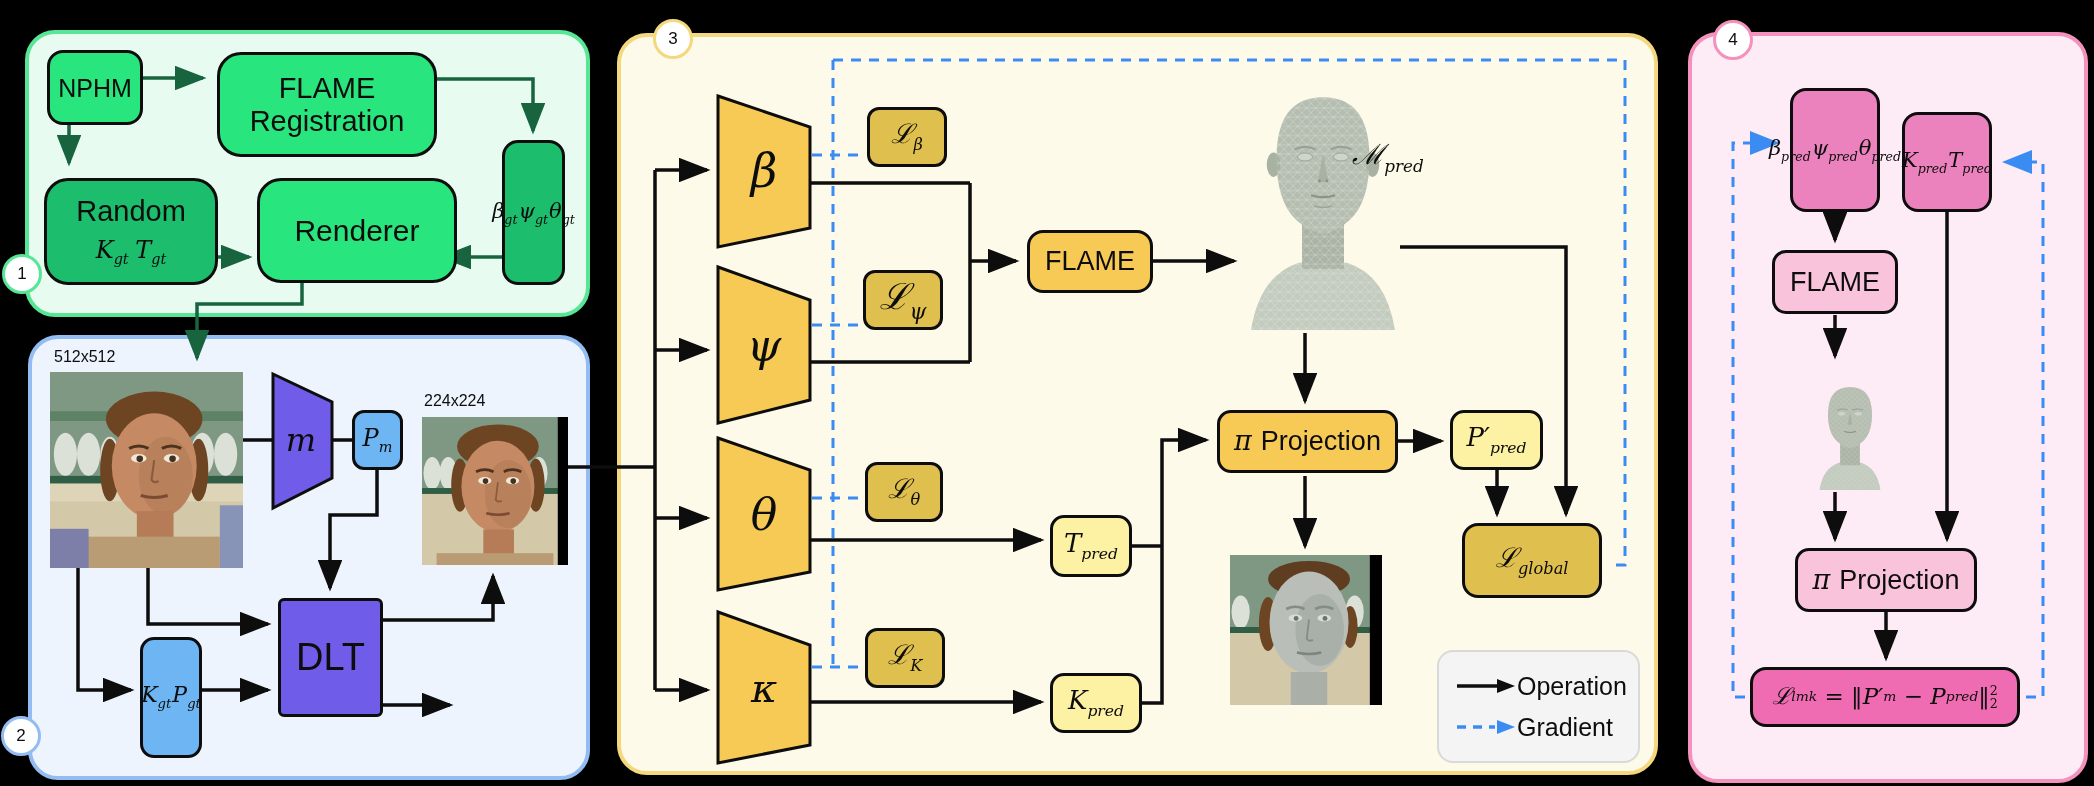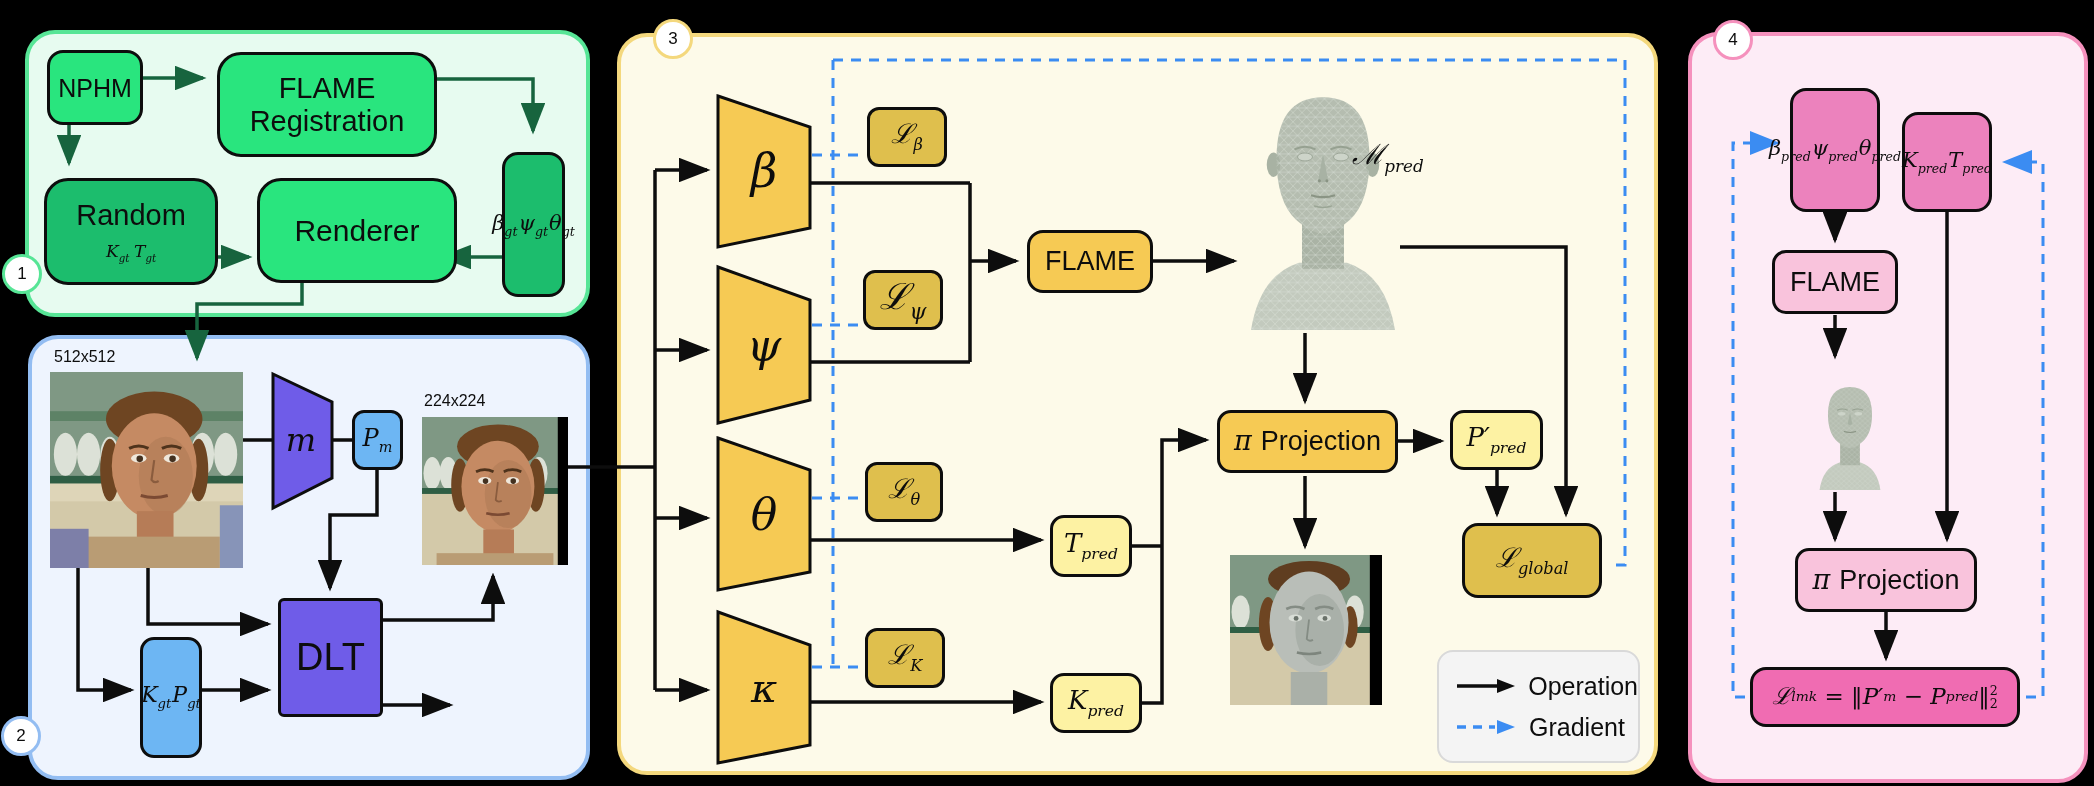--- a/index.html
+++ b/index.html
@@ -19,21 +19,21 @@
   .mi{font-family:"DejaVu Serif",serif;font-style:italic;}
   .ms{font-family:"DejaVu Serif",serif;font-style:italic;font-size:0.6em;vertical-align:-0.45em;}
   .lbl{position:absolute;font-size:16px;color:#0d0d0d;z-index:4;}
   .freefloat{position:absolute;z-index:4;display:flex;align-items:center;justify-content:center;}
   .img{position:absolute;z-index:4;overflow:hidden;}
   .img svg{display:block;width:100%;height:100%;}
   #wires{position:absolute;left:0;top:0;z-index:3;}
   .legend{position:absolute;left:1437px;top:650px;width:203px;height:113px;background:#f4f4f4;
           border:2px solid #d9d9d9;border-radius:16px;display:flex;flex-direction:column;
           justify-content:center;gap:12px;padding-left:16px;box-sizing:border-box;z-index:4;}
-  .legend-row{display:flex;align-items:center;gap:12px;font-size:25px;}
+  .legend-row{display:flex;align-items:center;font-size:25px;}
   .formula{white-space:pre;font-family:"DejaVu Serif",serif;font-style:italic;}
   .ss{display:inline-flex;flex-direction:column;font-size:0.55em;line-height:1.05;
       vertical-align:-0.45em;font-style:normal;}
 </style>
 </head>
 <body>
 
 <div id="canvas">
 
   <div class="panel" id="panel1"></div>
@@ -136,26 +136,26 @@
     </div>
 
   <div class="box" style="left:47px;top:50px;width:96px;height:75px;background:#29e57e;border-radius:16px;font-size:25px;">
       <span>NPHM</span>
     </div>
   <div class="box" style="left:217px;top:52px;width:220px;height:105px;background:#29e57e;border-radius:24px;font-size:29px;">
       <span>FLAME Registration</span>
     </div>
   <div class="box" style="left:44px;top:178px;width:174px;height:107px;background:#1cbd6d;border-radius:24px;font-size:29px;">
     <span>Random</span>
-    <span style="font-size:17px;margin-top:10px;"><span class="mi">K</span><span class="ms">gt</span>&nbsp;<span class="mi">T</span><span class="ms">gt</span></span>
+    <span style="font-size:24px;margin-top:10px;"><span class="mi">K</span><span class="ms">gt</span>&nbsp;<span class="mi">T</span><span class="ms">gt</span></span>
   </div>
   <div class="box" style="left:257px;top:178px;width:200px;height:105px;background:#29e57e;border-radius:24px;font-size:30px;">
       <span>Renderer</span>
     </div>
-  <div class="box" style="left:502px;top:152px;width:63px;height:145px;background:#1cbd6d;border-radius:16px;font-size:21px;">
+  <div class="box" style="left:502px;top:140px;width:63px;height:145px;background:#1cbd6d;border-radius:16px;font-size:21px;">
     <div class="col">
       <span><span class="mi">β</span><span class="ms">gt</span></span>
       <span><span class="mi">ψ</span><span class="ms">gt</span></span>
       <span><span class="mi">θ</span><span class="ms">gt</span></span>
     </div>
   </div>
 
   <div class="lbl" style="left:54px;top:348px;"><span>512x512</span></div>
   <div class="img" style="left:50px;top:372px;width:193px;height:196px;">
     <svg viewBox="0 0 100 100" preserveAspectRatio="none">

